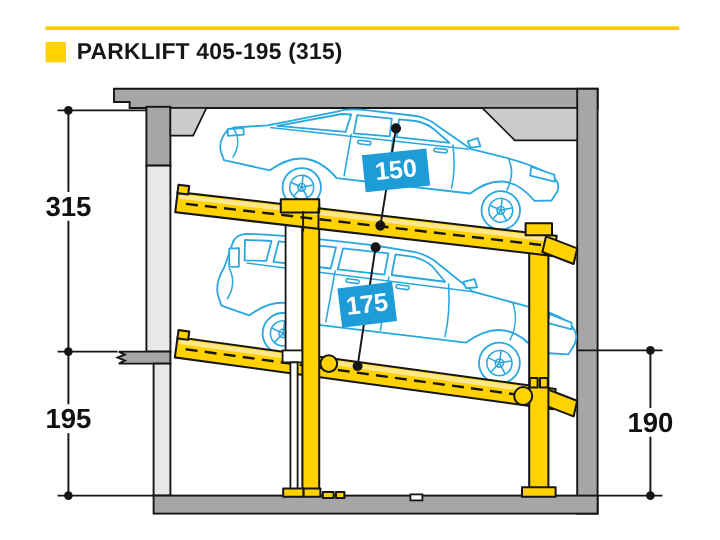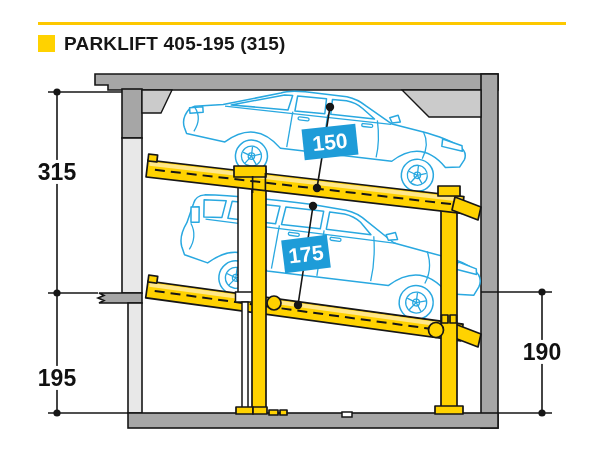--- a/index.html
+++ b/index.html
@@ -171,19 +171,19 @@
         <circle class="dimdot" cx="330" cy="107" r="4.2"></circle>
         <circle class="dimdot" cx="317" cy="188" r="4.2"></circle>
         <path class="dimln" d="M313 206 L298 305" stroke-width="1.9"></path>
         <circle class="dimdot" cx="313" cy="206" r="4.2"></circle>
         <circle class="dimdot" cx="298" cy="305" r="4.2"></circle>
       </g>
     </g>
   </svg>
 
   <div class="dim" style="left:57px;top:172px;">315</div>
-  <div class="dim" style="left:57px;top:349px;margin-top:29px;">195</div>
+  <div class="dim" style="left:57px;top:349px;">195</div>
   <div class="dim" style="left:542px;top:352px;text-align:right;">190</div>
 
   <div class="clr-lbl lbl150">150</div>
   <div class="clr-lbl lbl175">175</div>
 
 </div>
 
 </body></html>

